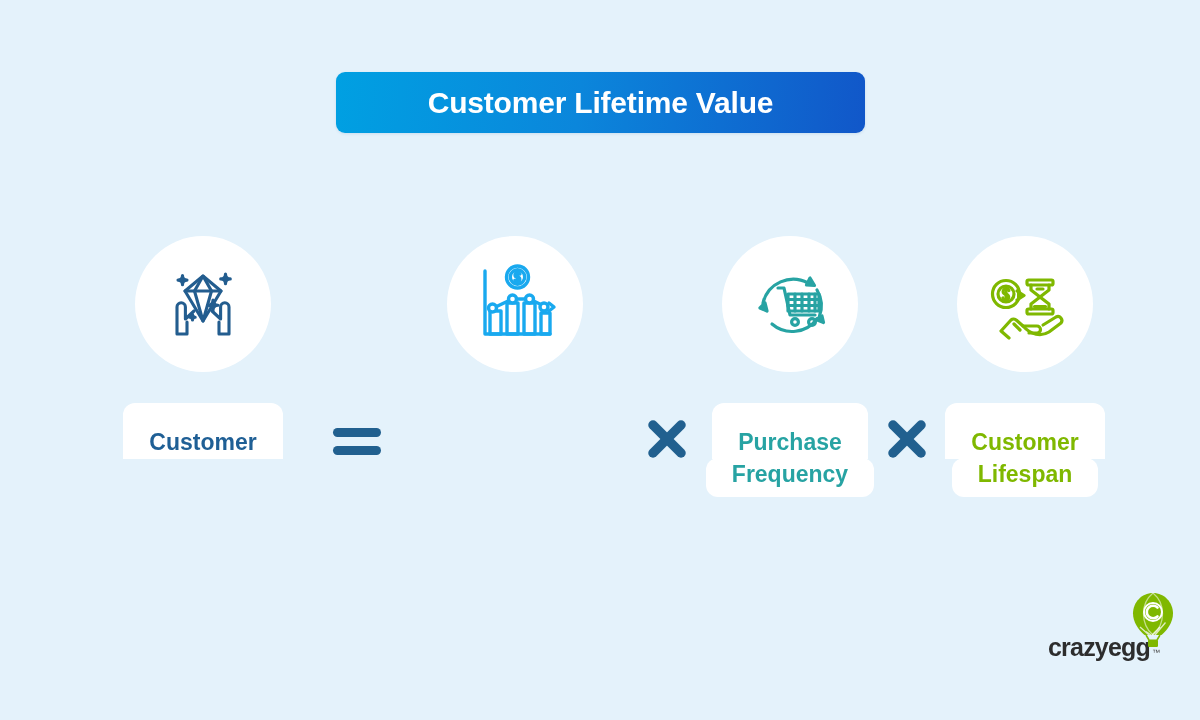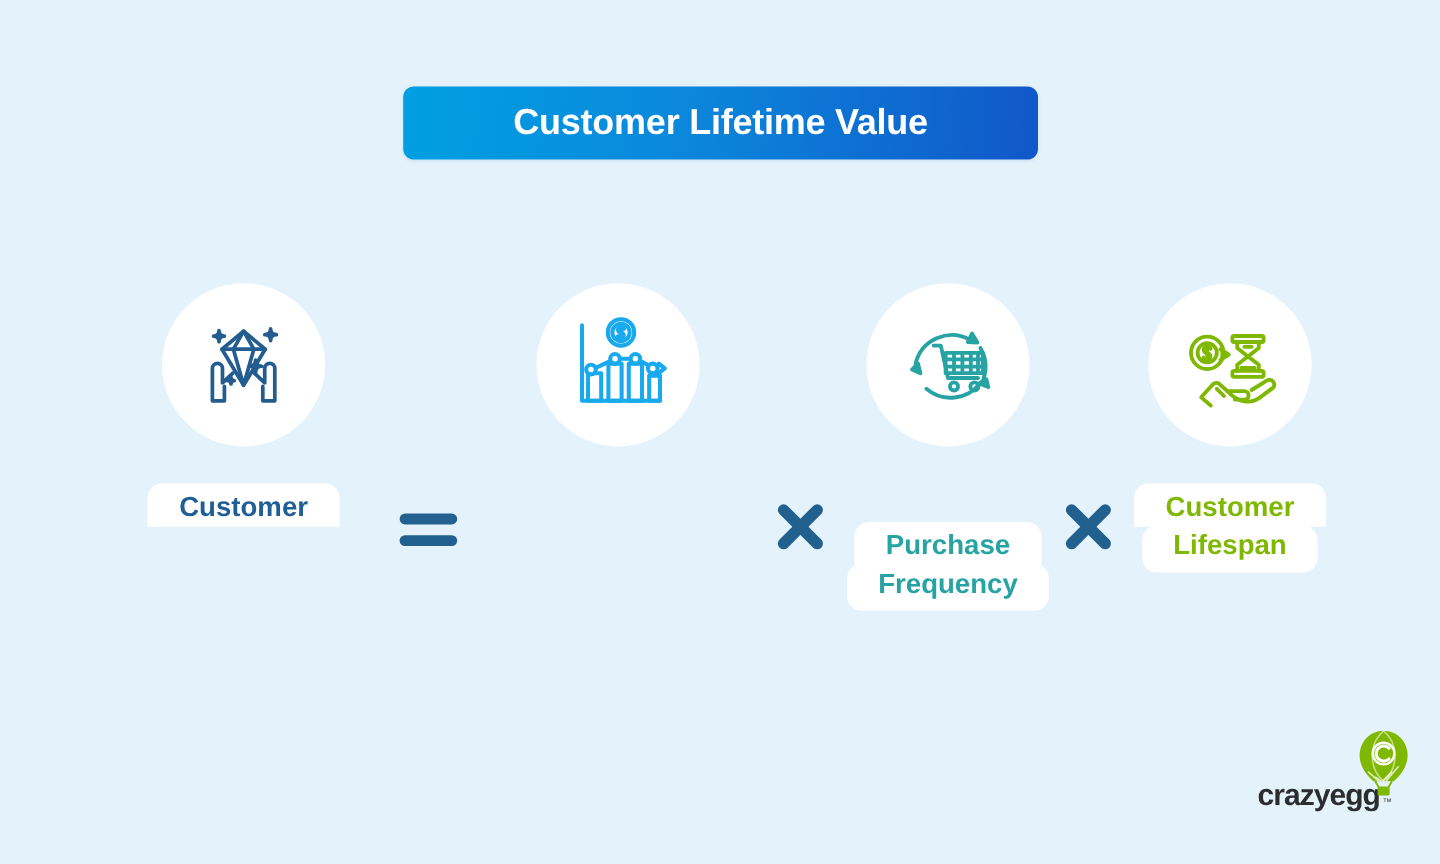--- a/index.html
+++ b/index.html
@@ -94,35 +94,35 @@
     line-height: 1;
   }
 
   .label-line {
     background: #ffffff;
     white-space: nowrap;
     text-align: center;
   }
 
   .label-line.top {
-    padding: 8px 26px 5px 26px;
+    padding: 28px 26px 5px 26px;
     border-radius: 12px 12px 0 0;
     text-align: center;
   }
 
   .label-line.bottom {
     padding: 5px 26px 11px 26px;
     border-radius: 12px;
     margin-top: -1px;
   }
 
   
   .c-navy   { color: #1f5f95; }
   .c-blue   { color: #18a5ea; }
-  .c-teal   { color: #27a3a3; margin-top: 32px; }
+  .c-teal   { color: #27a3a3; }
   .c-green  { color: #7fb800; }
 
   
   .operator {
     position: absolute;
     top: 411px;
     width: 60px;
     height: 60px;
     display: flex;
     align-items: center;
@@ -142,21 +142,21 @@
   .eq-stack {
     display: flex;
     flex-direction: column;
     gap: 9px;
   }
 
   
   .logo {
     position: absolute;
     left: 1048px;
-    top: 608px;
+    top: 592px;
     width: 128px;
     height: 72px;
     text-align: center;
   }
 
   .logo-wordmark {
     position: absolute;
     left: 0;
     bottom: 4px;
     font-size: 25px;

